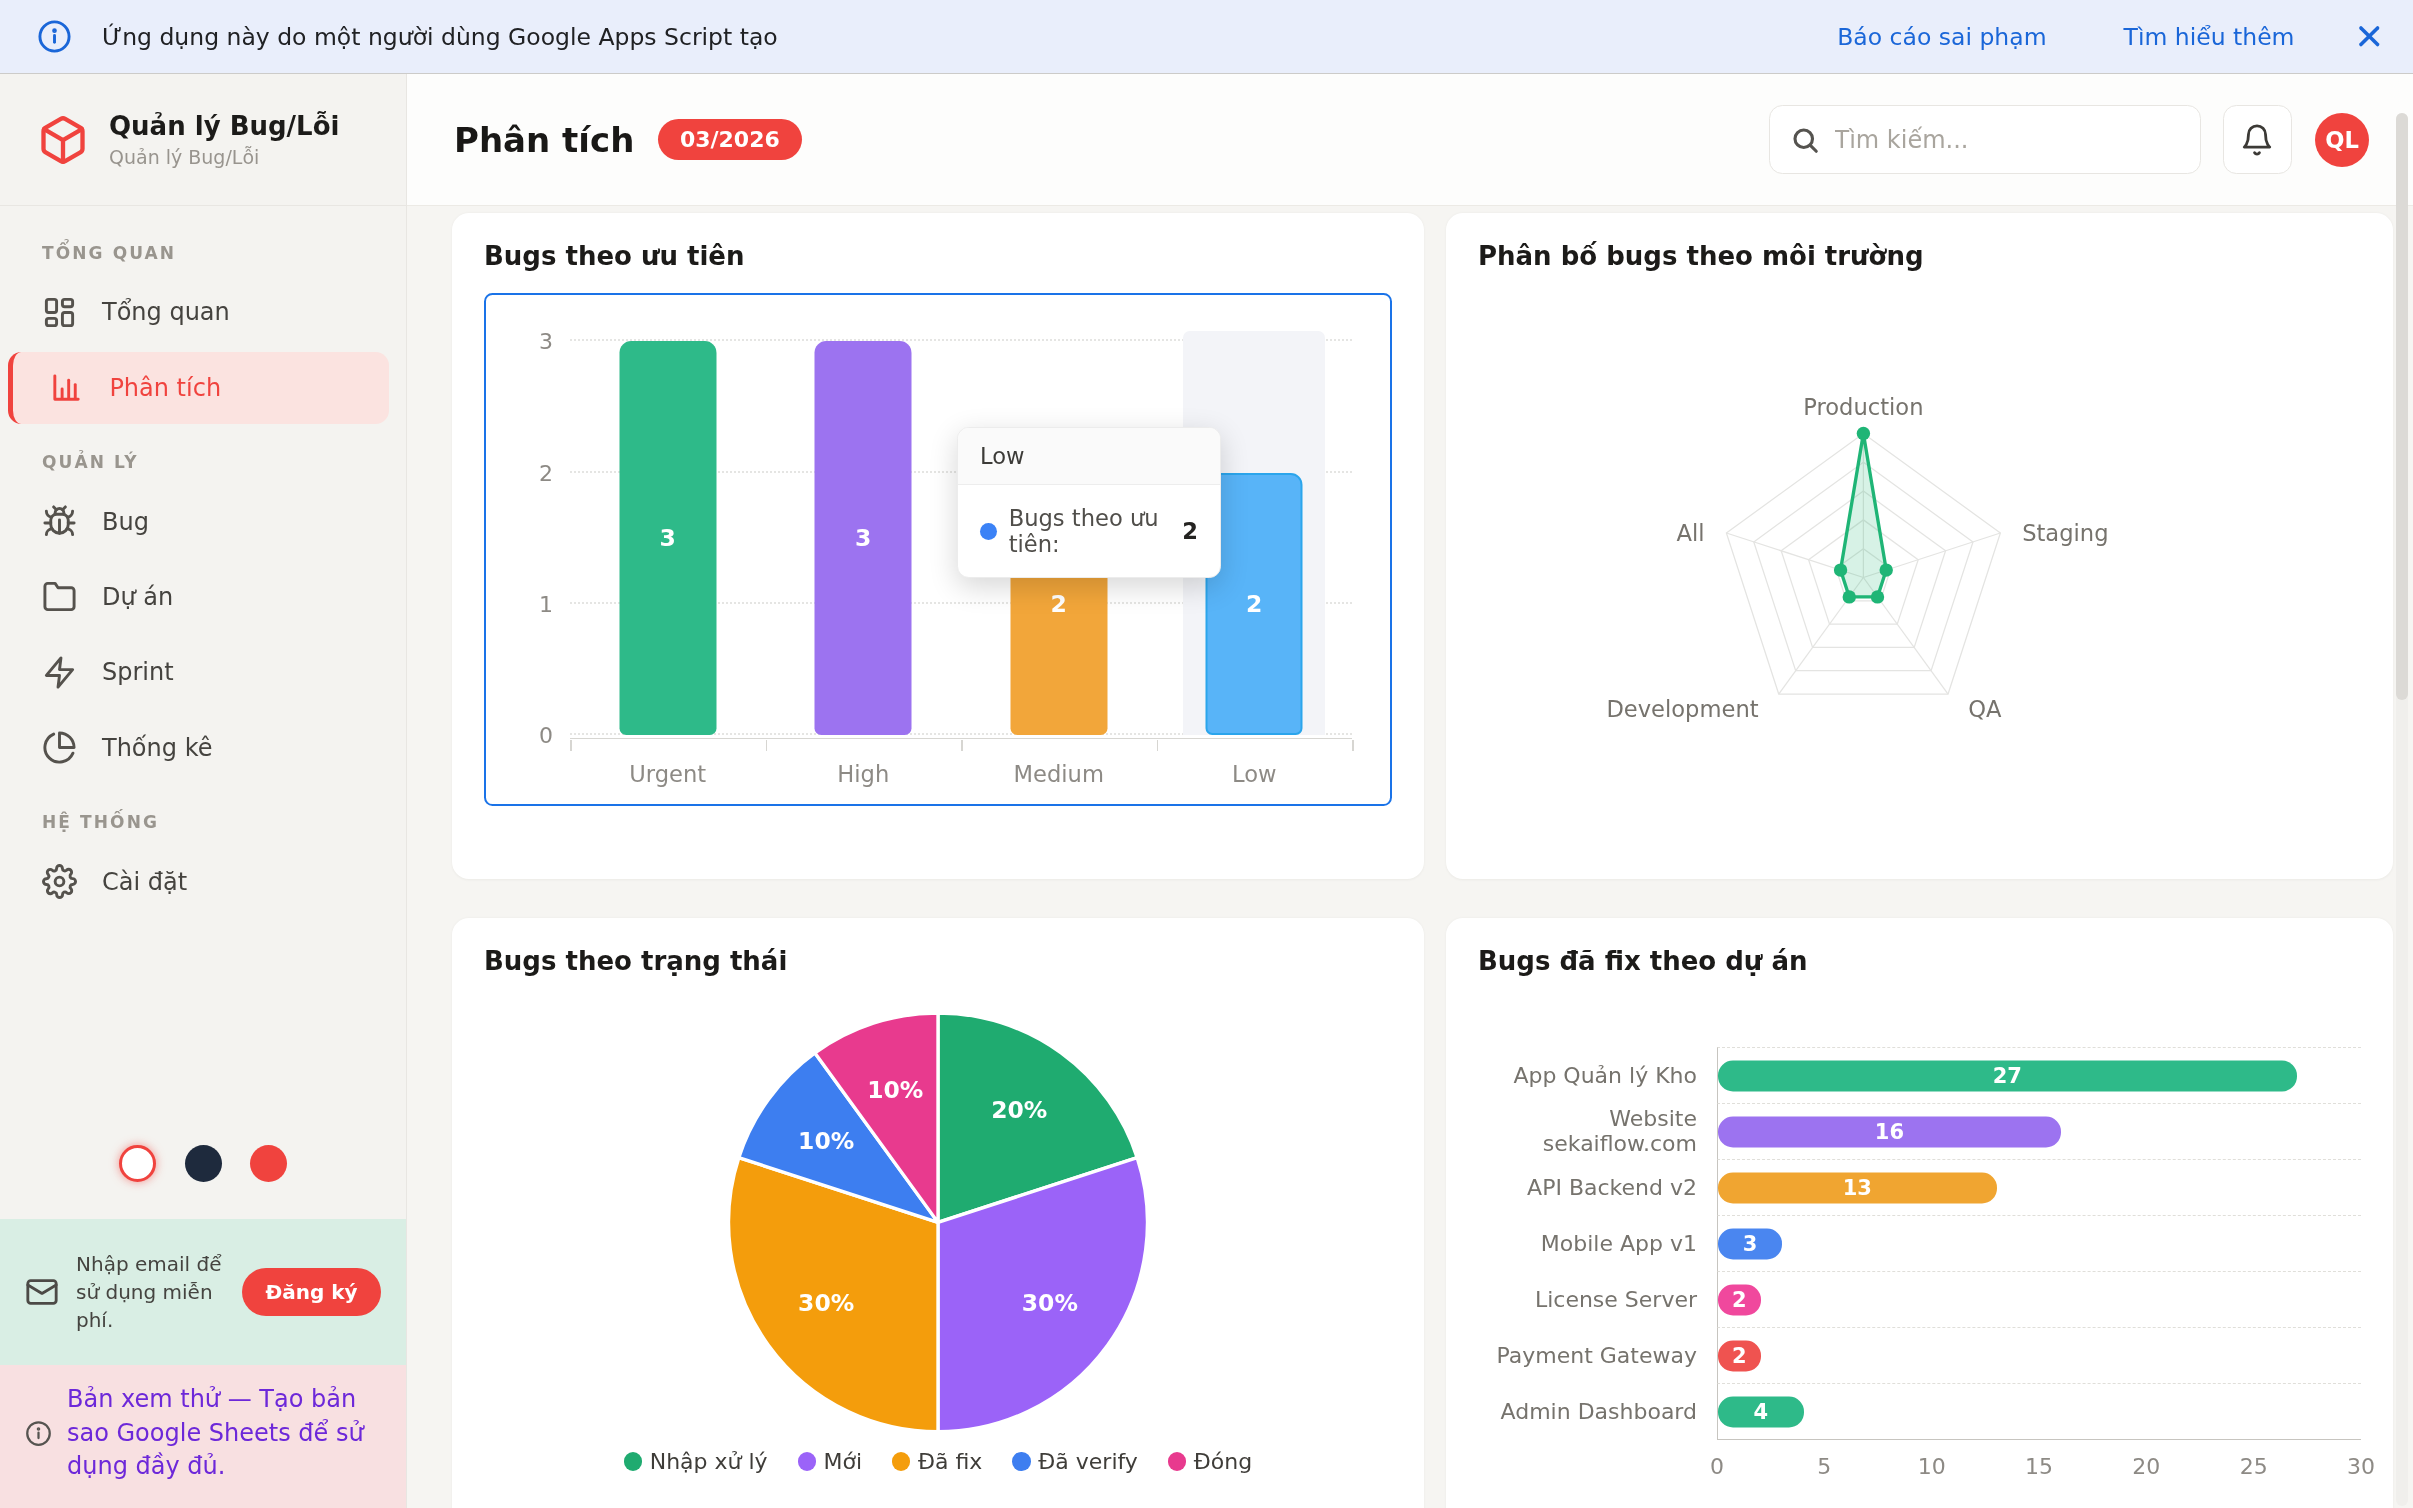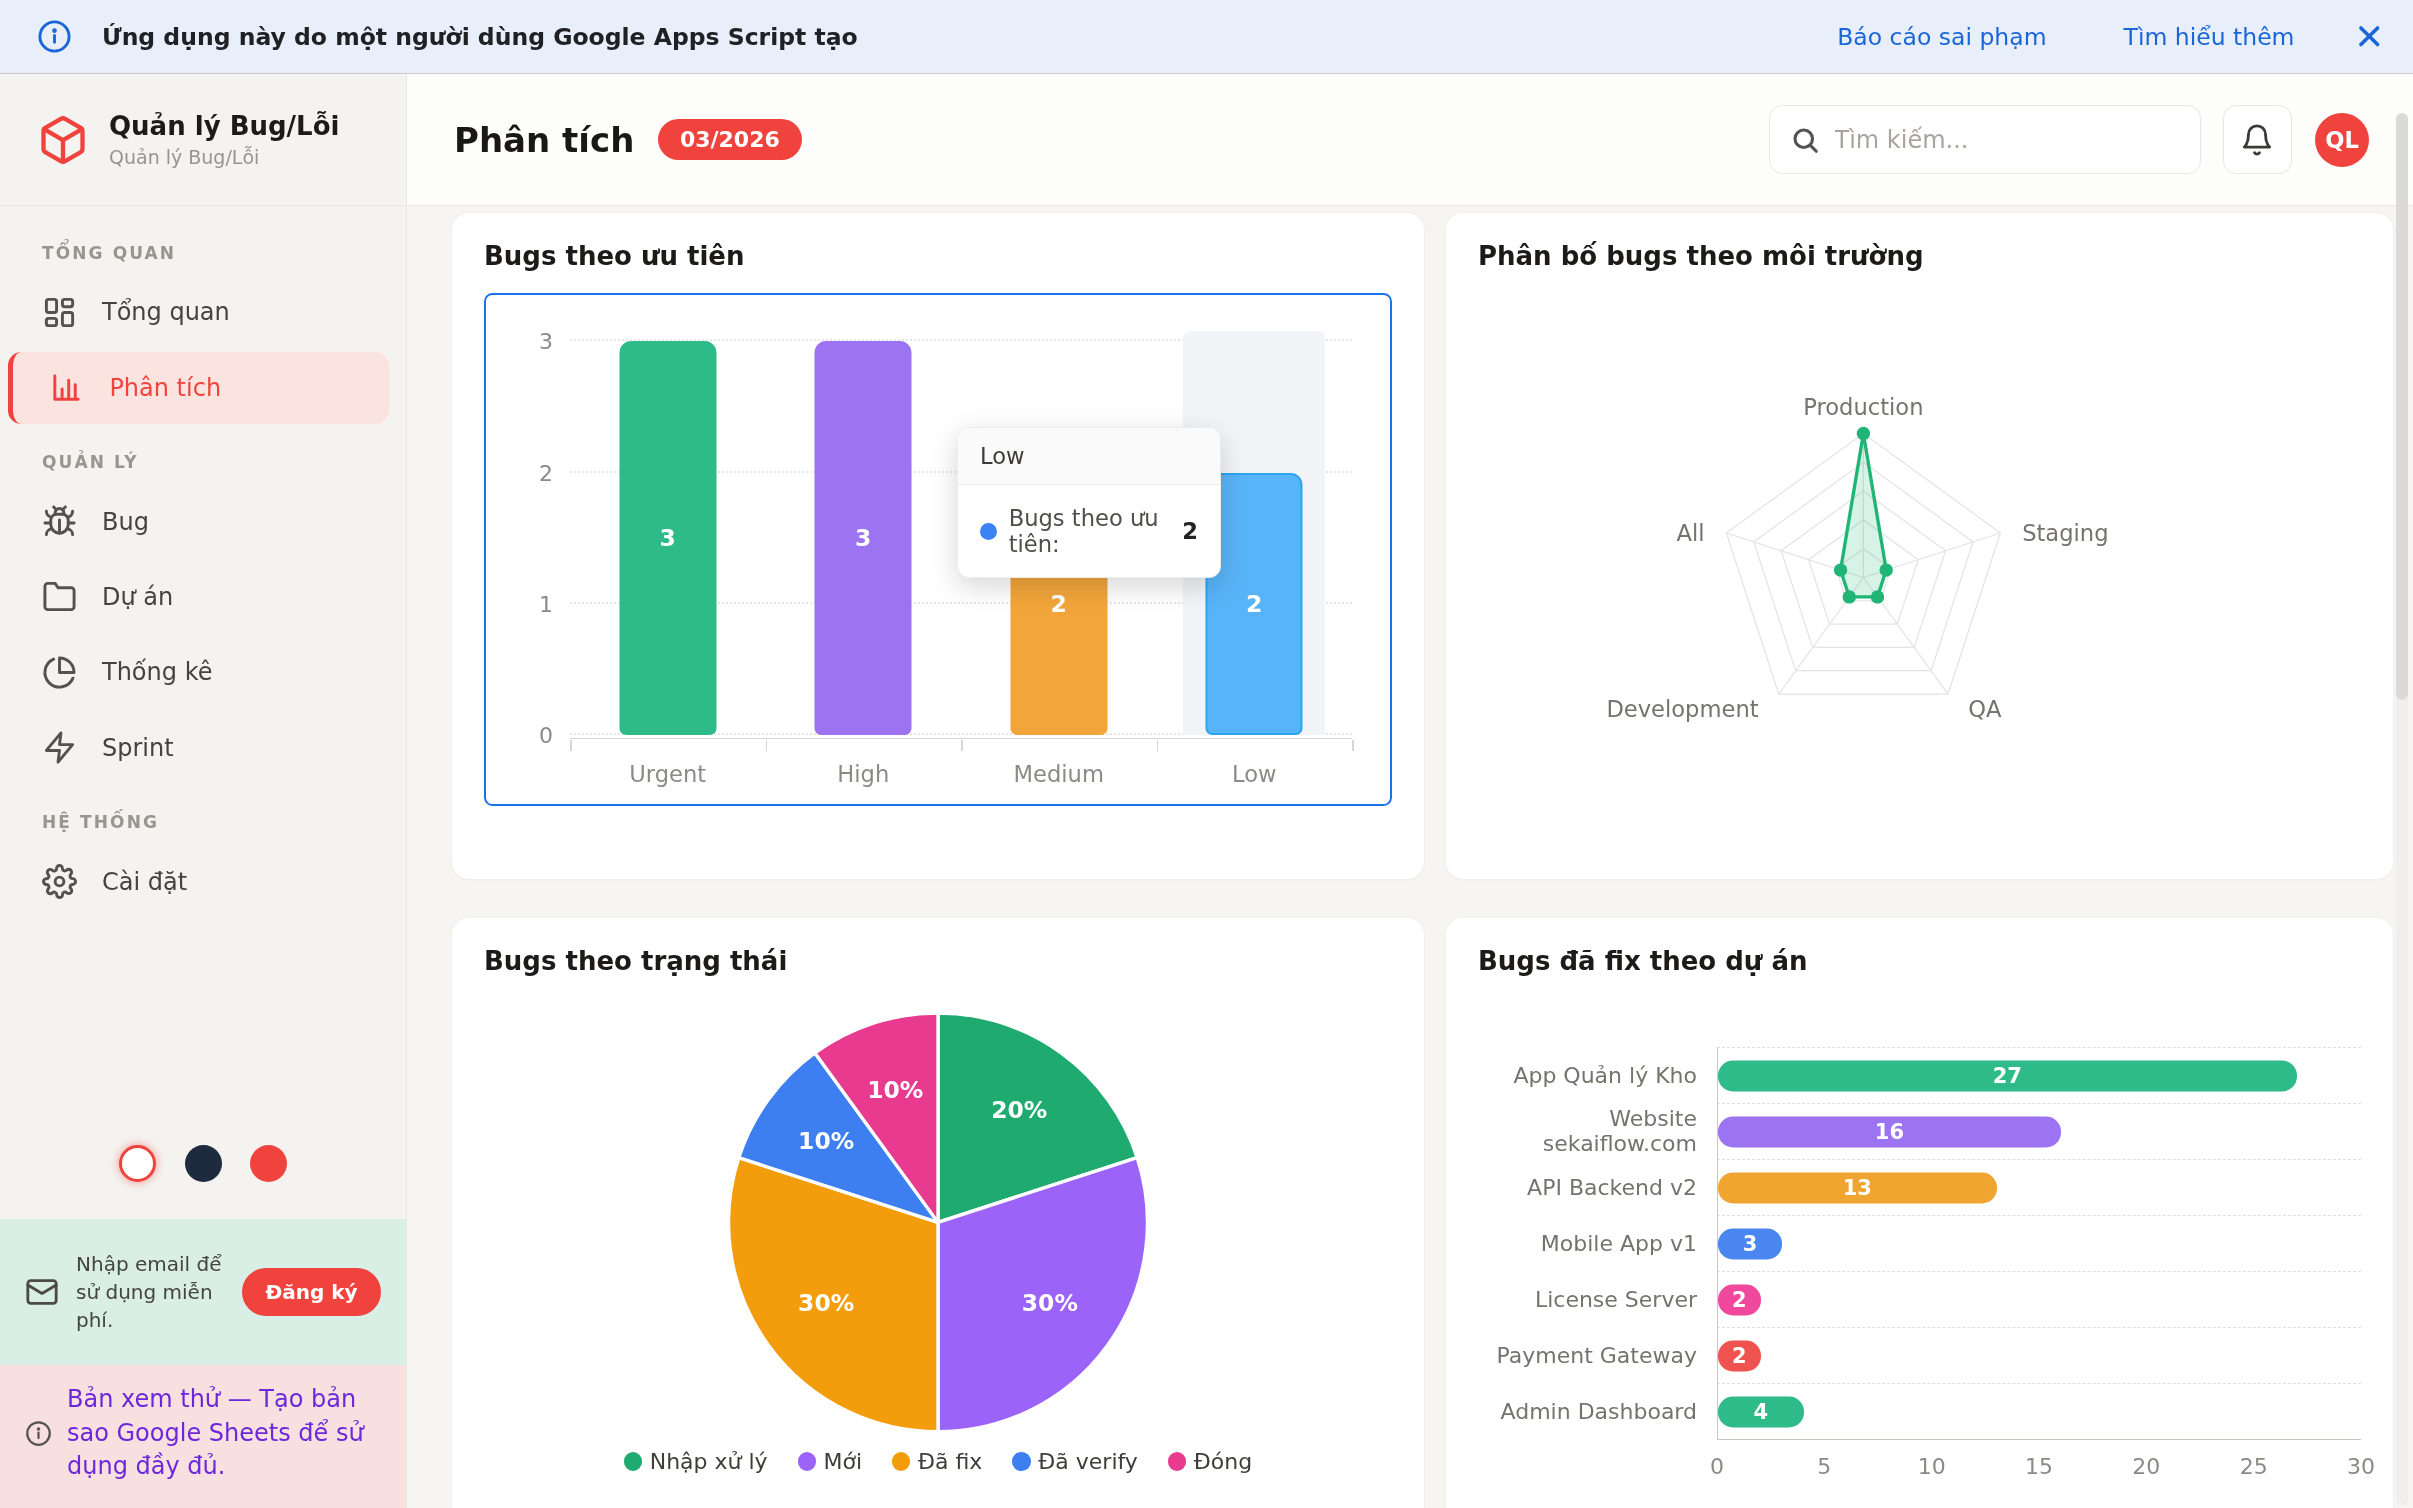--- a/index.html
+++ b/index.html
@@ -1,21 +1,21 @@
 <!DOCTYPE html>
 <html style="font-size:13.4px"><head>
 <meta charset="utf-8">
 <style>
   * { margin:0; padding:0; box-sizing:border-box; }
   html,body { width:2413px; height:1508px; overflow:hidden; font-family:"DejaVu Sans","Liberation Sans",sans-serif; background:#f6f5f2; }
   svg { display:block; }
 
   
   .banner { height:74px; background:#e9eefb; border-bottom:1.7px solid #cccbc9; display:flex; align-items:center; justify-content:space-between; padding:0 30px 0 37px; }
-  .banner-left { display:flex; align-items:center; gap:30px;font-weight:bold; }
+  .banner-left { display:flex; align-items:center; gap:30px; }
   .binfo svg { width:35px; height:35px; stroke:#1a66d8; fill:none; stroke-width:2; stroke-linecap:round; }
   .btext { font-size:23.5px; color:#202124; }
   .banner-right { display:flex; align-items:center; gap:77px; }
   .blink { font-size:23.5px; color:#1a66d8; cursor:pointer; text-decoration:none; }
   .bclose { margin-left:-17px; cursor:pointer; }
   .bclose svg { width:28.5px; height:28.5px; stroke:#1a66d8; stroke-width:3; stroke-linecap:round; }
 
   
   .app { display:flex; height:1435px; }
   .sidebar { width:407px; background:#f4f3f0; border-right:1.7px solid #e8e6e2; display:flex; flex-direction:column; }
@@ -199,33 +199,33 @@
           <span class="nicon">
             <svg viewBox="0 0 24 24">
               <path d="M22 19a2 2 0 0 1-2 2H4a2 2 0 0 1-2-2V5a2 2 0 0 1 2-2h5l2 3h9a2 2 0 0 1 2 2z"></path>
             </svg>
           </span>
           <span class="nlabel">Dự án</span>
         </div>
         <div class="nav-item">
           <span class="nicon">
             <svg viewBox="0 0 24 24">
+              <polygon points="13 2 3 14 12 14 11 22 21 10 12 10 13 2"></polygon>
+            </svg>
+          </span>
+          <span class="nlabel">Sprint</span>
+        </div>
+        <div class="nav-item">
+          <span class="nicon">
+            <svg viewBox="0 0 24 24">
               <path d="M21.21 15.89A10 10 0 1 1 8 2.83"></path>
               <path d="M22 12A10 10 0 0 0 12 2v10z"></path>
             </svg>
           </span>
           <span class="nlabel">Thống kê</span>
-        </div>
-        <div class="nav-item">
-          <span class="nicon">
-            <svg viewBox="0 0 24 24">
-              <polygon points="13 2 3 14 12 14 11 22 21 10 12 10 13 2"></polygon>
-            </svg>
-          </span>
-          <span class="nlabel">Sprint</span>
         </div>
         <div class="sec-label">HỆ THỐNG</div>
         <div class="nav-item">
           <span class="nicon">
             <svg viewBox="0 0 24 24">
               <circle cx="12" cy="12" r="3"></circle>
               <path d="M19.4 15a1.65 1.65 0 0 0 .33 1.82l.06.06a2 2 0 0 1 0 2.83 2 2 0 0 1-2.83 0l-.06-.06a1.65 1.65 0 0 0-1.82-.33 1.65 1.65 0 0 0-1 1.51V21a2 2 0 0 1-2 2 2 2 0 0 1-2-2v-.09A1.65 1.65 0 0 0 9 19.4a1.65 1.65 0 0 0-1.82.33l-.06.06a2 2 0 0 1-2.83 0 2 2 0 0 1 0-2.83l.06-.06a1.65 1.65 0 0 0 .33-1.82 1.65 1.65 0 0 0-1.51-1H3a2 2 0 0 1-2-2 2 2 0 0 1 2-2h.09A1.65 1.65 0 0 0 4.6 9a1.65 1.65 0 0 0-.33-1.82l-.06-.06a2 2 0 0 1 0-2.83 2 2 0 0 1 2.83 0l.06.06a1.65 1.65 0 0 0 1.82.33H9a1.65 1.65 0 0 0 1-1.51V3a2 2 0 0 1 2-2 2 2 0 0 1 2 2v.09a1.65 1.65 0 0 0 1 1.51 1.65 1.65 0 0 0 1.82-.33l.06-.06a2 2 0 0 1 2.83 0 2 2 0 0 1 0 2.83l-.06.06a1.65 1.65 0 0 0-.33 1.82V9a1.65 1.65 0 0 0 1.51 1H21a2 2 0 0 1 2 2 2 2 0 0 1-2 2h-.09a1.65 1.65 0 0 0-1.51 1z"></path>
             </svg>
           </span>
           <span class="nlabel">Cài đặt</span>

